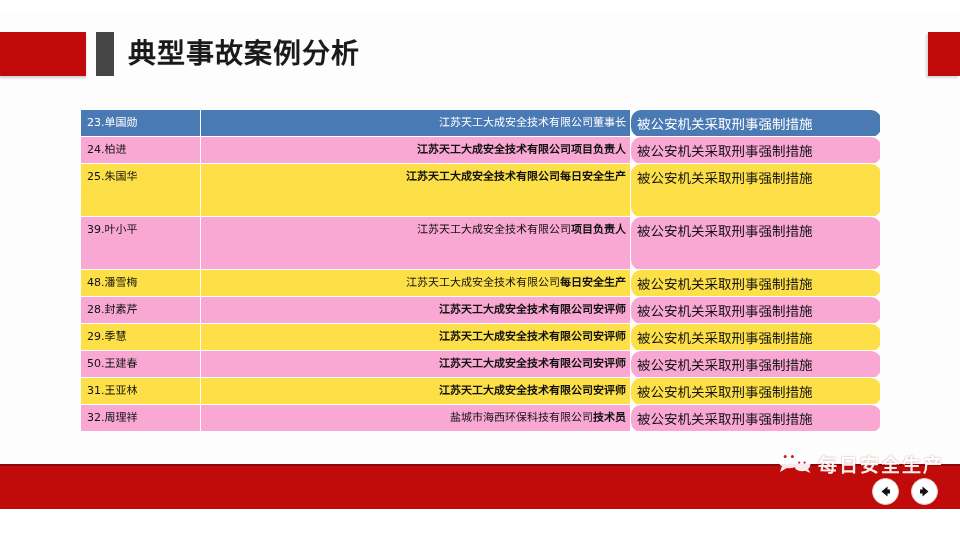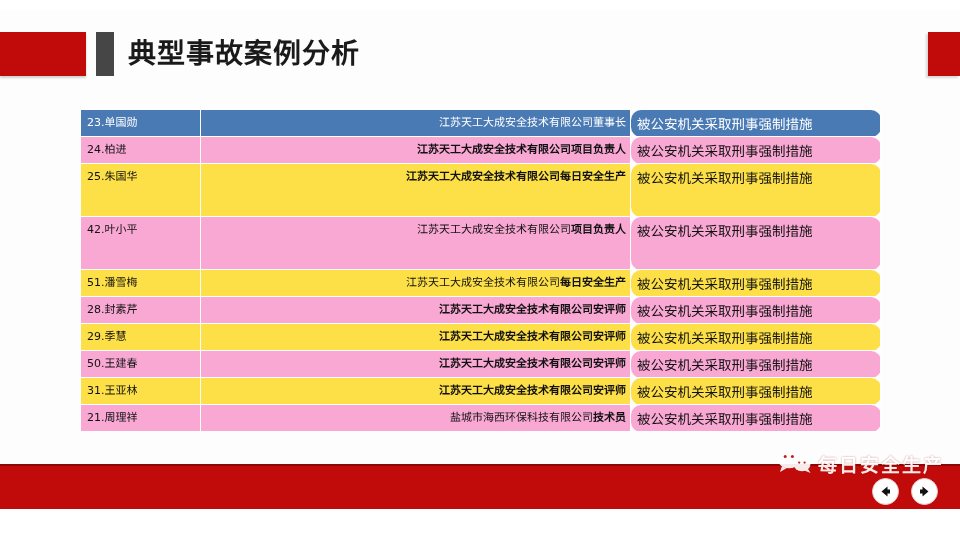--- a/index.html
+++ b/index.html
@@ -182,26 +182,26 @@
           <td class="cell-name">24.柏进</td>
           <td class="cell-role"><span class="t-bold">江苏天工大成安全技术有限公司</span><span class="t-bold">项目负责人</span></td>
           <td class="cell-note">被公安机关采取刑事强制措施</td>
         </tr>
         <tr class="band-light row-tall">
           <td class="cell-name">25.朱国华</td>
           <td class="cell-role"><span class="t-bold">江苏天工大成安全技术有限公司</span><span class="t-bold">每日安全生产</span></td>
           <td class="cell-note">被公安机关采取刑事强制措施</td>
         </tr>
         <tr class="band-dark row-tall">
-          <td class="cell-name">42.叶小平</td>
+          <td class="cell-name">39.叶小平</td>
           <td class="cell-role"><span class="t-normal">江苏天工大成安全技术有限公司</span><span class="t-bold">项目负责人</span></td>
           <td class="cell-note">被公安机关采取刑事强制措施</td>
         </tr>
         <tr class="band-light row-std">
-          <td class="cell-name">51.潘雪梅</td>
+          <td class="cell-name">48.潘雪梅</td>
           <td class="cell-role"><span class="t-normal">江苏天工大成安全技术有限公司</span><span class="t-bold">每日安全生产</span></td>
           <td class="cell-note">被公安机关采取刑事强制措施</td>
         </tr>
         <tr class="band-dark row-std">
           <td class="cell-name">28.封素芹</td>
           <td class="cell-role"><span class="t-bold">江苏天工大成安全技术有限公司</span><span class="t-bold">安评师</span></td>
           <td class="cell-note">被公安机关采取刑事强制措施</td>
         </tr>
         <tr class="band-light row-std">
           <td class="cell-name">29.季慧</td>
@@ -212,21 +212,21 @@
           <td class="cell-name">50.王建春</td>
           <td class="cell-role"><span class="t-bold">江苏天工大成安全技术有限公司</span><span class="t-bold">安评师</span></td>
           <td class="cell-note">被公安机关采取刑事强制措施</td>
         </tr>
         <tr class="band-light row-std">
           <td class="cell-name">31.王亚林</td>
           <td class="cell-role"><span class="t-bold">江苏天工大成安全技术有限公司</span><span class="t-bold">安评师</span></td>
           <td class="cell-note">被公安机关采取刑事强制措施</td>
         </tr>
         <tr class="band-dark row-std">
-          <td class="cell-name">21.周理祥</td>
+          <td class="cell-name">32.周理祥</td>
           <td class="cell-role"><span class="t-normal">盐城市海西环保科技有限公司</span><span class="t-bold">技术员</span></td>
           <td class="cell-note">被公安机关采取刑事强制措施</td>
         </tr>
       </tbody>
   </table>
 
   <div class="footer-bar"></div>
 
   <div class="watermark">
     <span class="wm-logo">

